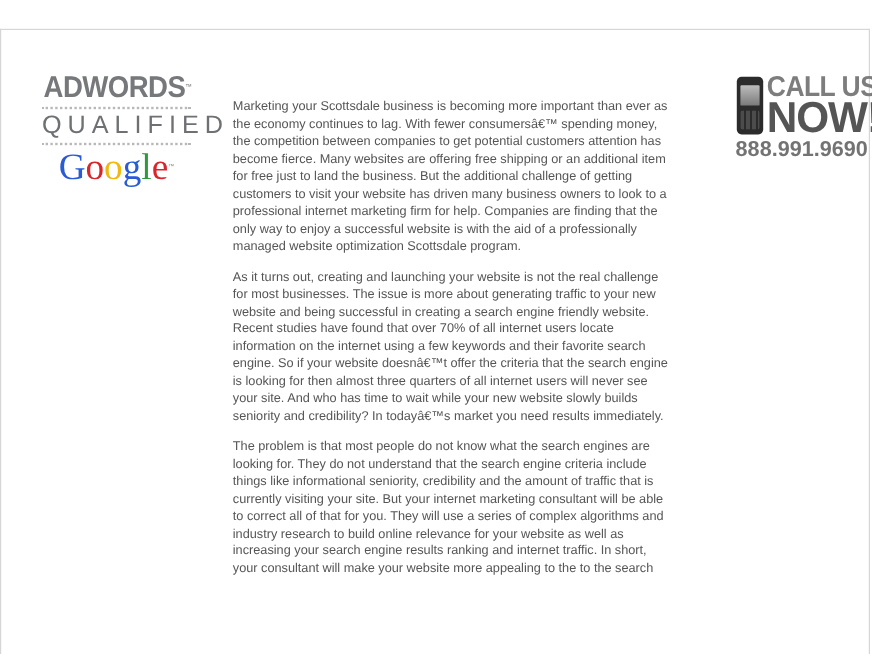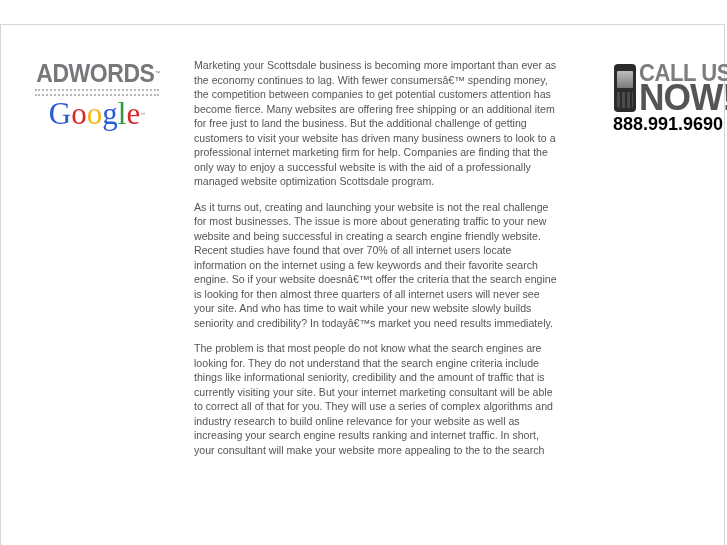--- a/index.html
+++ b/index.html
@@ -90,20 +90,21 @@
     }
     .title {
       margin: 0;
       font-family: "Liberation Sans", sans-serif;
       font-weight: normal;
       font-size: 24px;
       line-height: 33px;
       color: #111111;
     }
     .content {
+      margin-top: 24px;
     }
     .content p {
       margin: 0 0 11px 0;
       font-family: "Liberation Sans", sans-serif;
       font-size: 10.6px;
       line-height: 14.5px;
       color: #555555;
     }
 
     
@@ -174,33 +175,34 @@
       white-space: nowrap;
     }
     .phone-number {
       position: absolute;
       left: 1px;
       top: 52px;
       font-family: "Liberation Sans", sans-serif;
       font-weight: bold;
       font-size: 18px;
       line-height: 20px;
-      color: #000000;
+      color: #737373;
       letter-spacing: 0px;
       white-space: nowrap;
     }
   </style>
 </head>
 <body>
 
 <div class="frame"></div>
 
 <div class="badge">
   <div class="badge-adwords"><span>ADWORDS</span><sup>™</sup></div>
   <div class="dotted"></div>
+  <div class="badge-qualified">QUALIFIED</div>
   <div class="dotted"></div>
   <div class="google">
     <span class="g-blue">G</span><span class="g-red">o</span><span class="g-yellow">o</span><span class="g-blue">g</span><span class="g-green">l</span><span class="g-red">e</span><sup>™</sup>
   </div>
 </div>
 
 <div class="main">
   <div class="content">
     <p>Marketing your Scottsdale business is becoming more important than ever as the economy continues to lag. With fewer consumersâ€™ spending money, the competition between companies to get potential customers attention has become fierce. Many websites are offering free shipping or an additional item for free just to land the business. But the additional challenge of getting customers to visit your website has driven many business owners to look to a professional internet marketing firm for help. Companies are finding that the only way to enjoy a successful website is with the aid of a professionally managed website optimization Scottsdale program.</p>
     <p>As it turns out, creating and launching your website is not the real challenge for most businesses. The issue is more about generating traffic to your new website and being successful in creating a search engine friendly website. Recent studies have found that over 70% of all internet users locate information on the internet using a few keywords and their favorite search engine. So if your website doesnâ€™t offer the criteria that the search engine is looking for then almost three quarters of all internet users will never see your site. And who has time to wait while your new website slowly builds seniority and credibility? In todayâ€™s market you need results immediately.</p>

